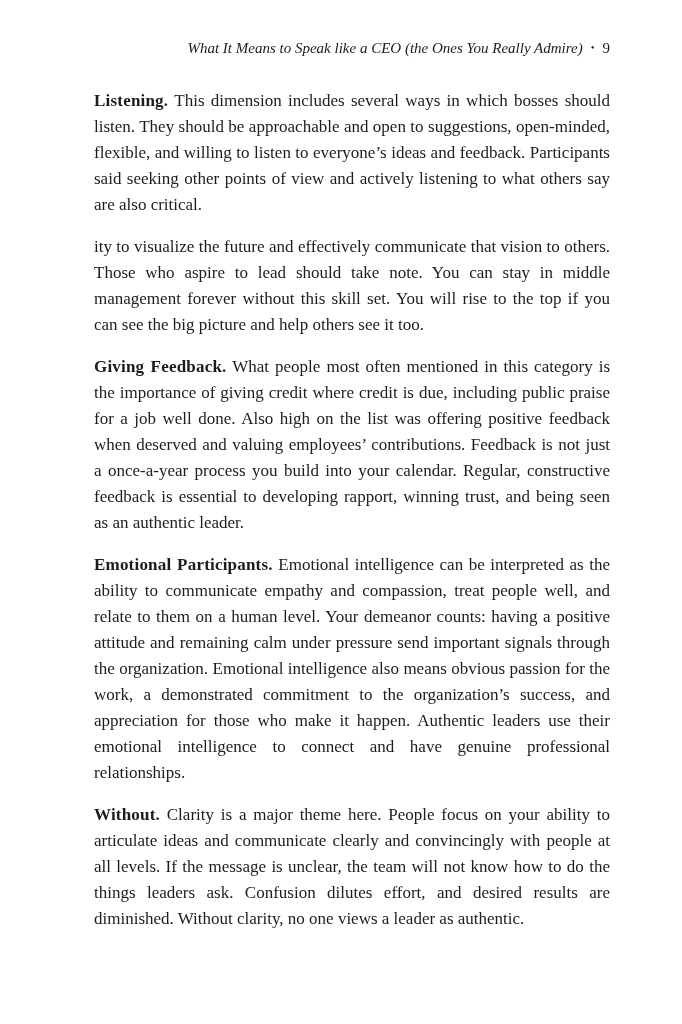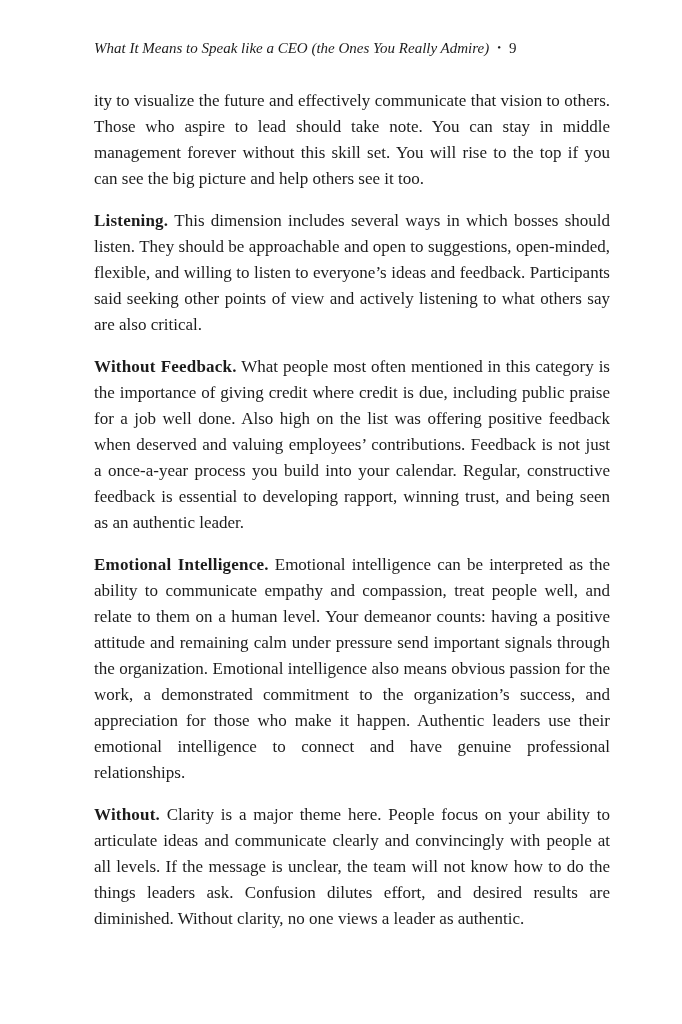--- a/index.html
+++ b/index.html
@@ -15,21 +15,21 @@
     font-family: "Liberation Serif", "DejaVu Serif", serif;
   }
   .book-page {
     box-sizing: border-box;
     width: 682px;
     height: 1024px;
     padding: 38px 72px 0 94px;
     background: #ffffff;
   }
   .running-head {
-    text-align: left;
+    text-align: right;
     font-style: italic;
     font-size: 15px;
     line-height: 19px;
     margin: 0 0 30px 0;
     white-space: nowrap;
     color: #1c1c1c;
   }
   .head-sep {
     font-style: normal;
     font-size: 11px;
@@ -60,36 +60,36 @@
 
 <div class="book-page">
 
   <header class="running-head">
     <span class="running-title">What It Means to Speak like a CEO (the Ones You Really Admire)</span><span class="head-sep">•</span><span class="page-number">9</span>
   </header>
 
   <main class="body-text">
 
     <p>
+      <b class="lead">Listening.</b>
+      <span>This dimension includes several ways in which bosses should listen. They should be approachable and open to suggestions, open-minded, flexible, and willing to listen to everyone’s ideas and feedback. Participants said seeking other points of view and actively listening to what others say are also critical.</span>
+    </p>
+
+    <p>
       
       <span>ity to visualize the future and effectively communicate that vision to others. Those who aspire to lead should take note. You can stay in middle management forever without this skill set. You will rise to the top if you can see the big picture and help others see it too.</span>
     </p>
 
     <p>
-      <b class="lead">Listening.</b>
-      <span>This dimension includes several ways in which bosses should listen. They should be approachable and open to suggestions, open-minded, flexible, and willing to listen to everyone’s ideas and feedback. Participants said seeking other points of view and actively listening to what others say are also critical.</span>
-    </p>
-
-    <p>
-      <b class="lead">Without Feedback.</b>
+      <b class="lead">Giving Feedback.</b>
       <span>What people most often mentioned in this category is the importance of giving credit where credit is due, including public praise for a job well done. Also high on the list was offering positive feedback when deserved and valuing employees’ contributions. Feedback is not just a once-a-year process you build into your calendar. Regular, constructive feedback is essential to developing rapport, winning trust, and being seen as an authentic leader.</span>
     </p>
 
     <p>
-      <b class="lead">Emotional Intelligence.</b>
+      <b class="lead">Emotional Participants.</b>
       <span>Emotional intelligence can be interpreted as the ability to communicate empathy and compassion, treat people well, and relate to them on a human level. Your demeanor counts: having a positive attitude and remaining calm under pressure send important signals through the organization. Emotional intelligence also means obvious passion for the work, a demonstrated commitment to the organization’s success, and appreciation for those who make it happen. Authentic leaders use their emotional intelligence to connect and have genuine professional relationships.</span>
     </p>
 
     <p>
       <b class="lead">Without.</b>
       <span>Clarity is a major theme here. People focus on your ability to articulate ideas and communicate clearly and convincingly with people at all levels. If the message is unclear, the team will not know how to do the things leaders ask. Confusion dilutes effort, and desired results are diminished. Without clarity, no one views a leader as authentic.</span>
     </p>
 
   </main>
 

